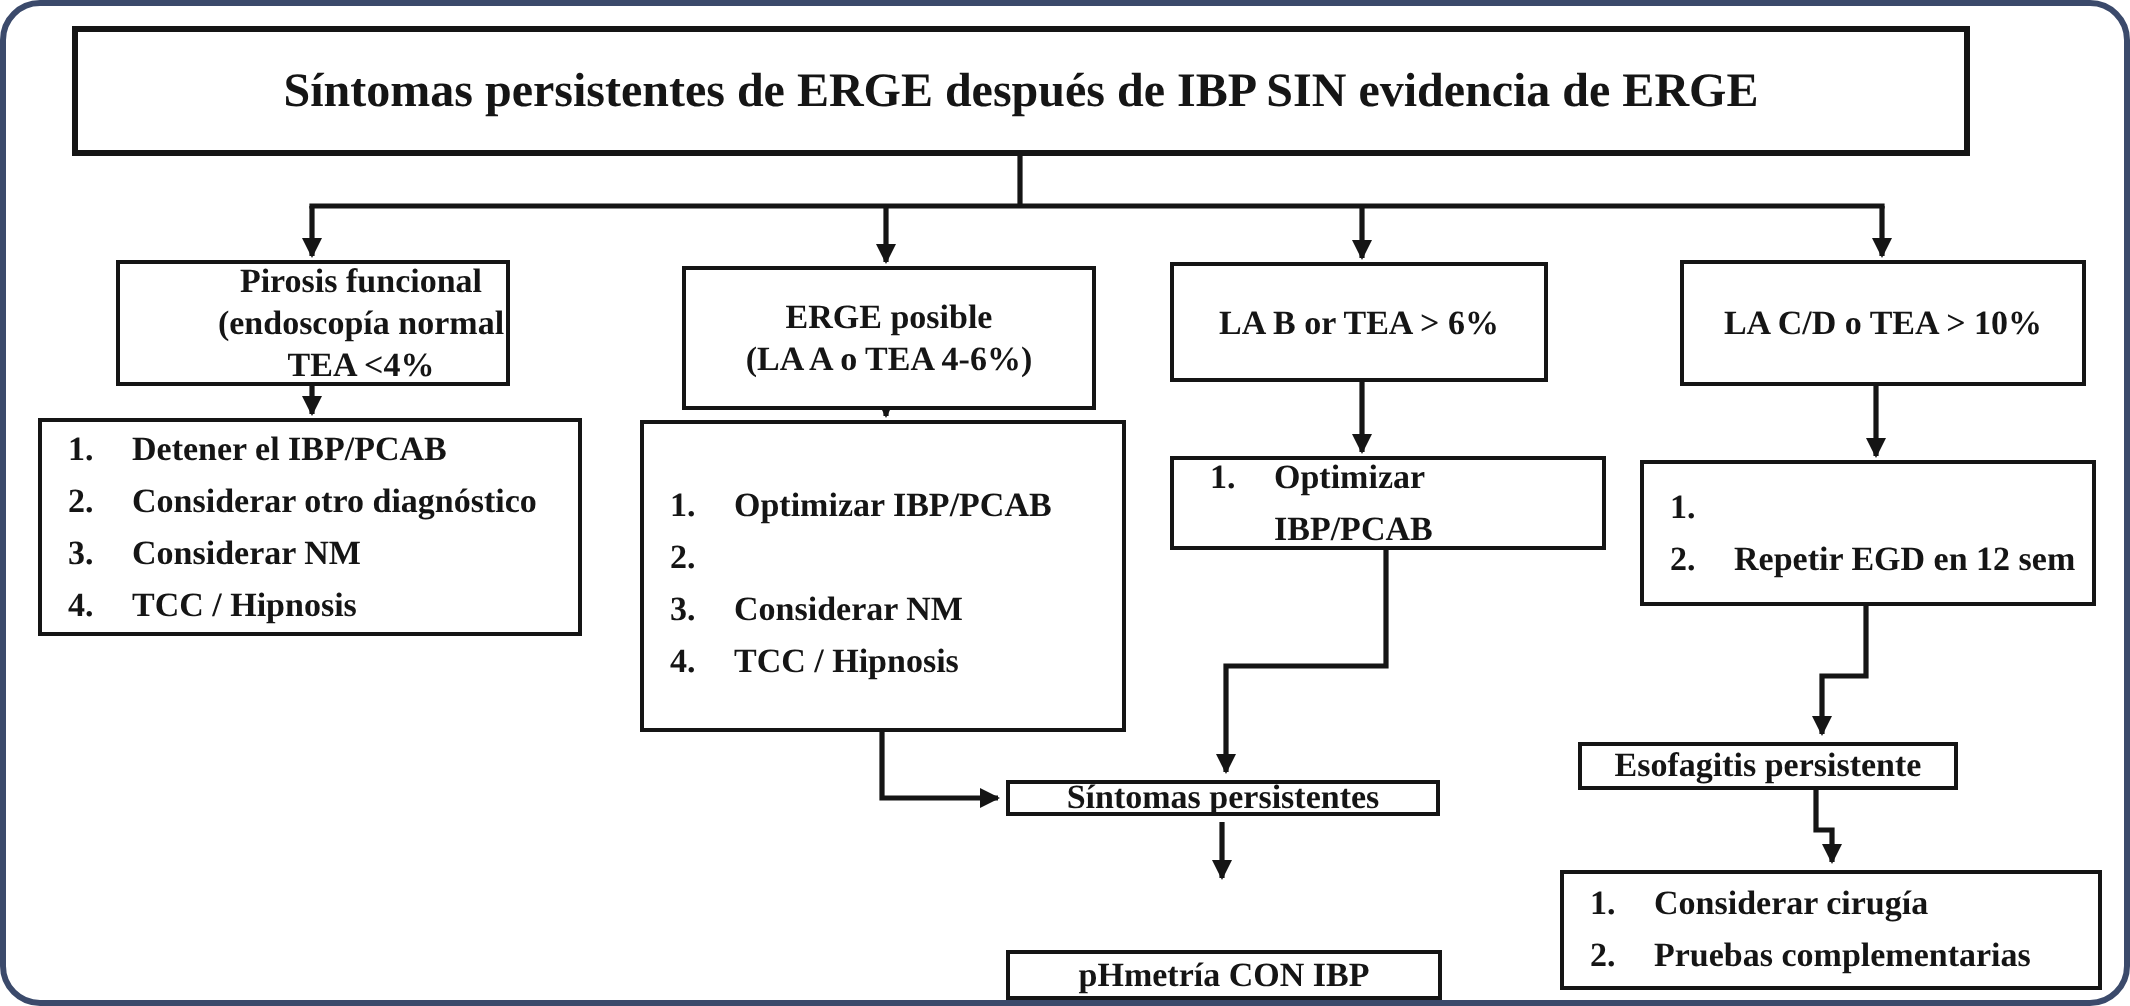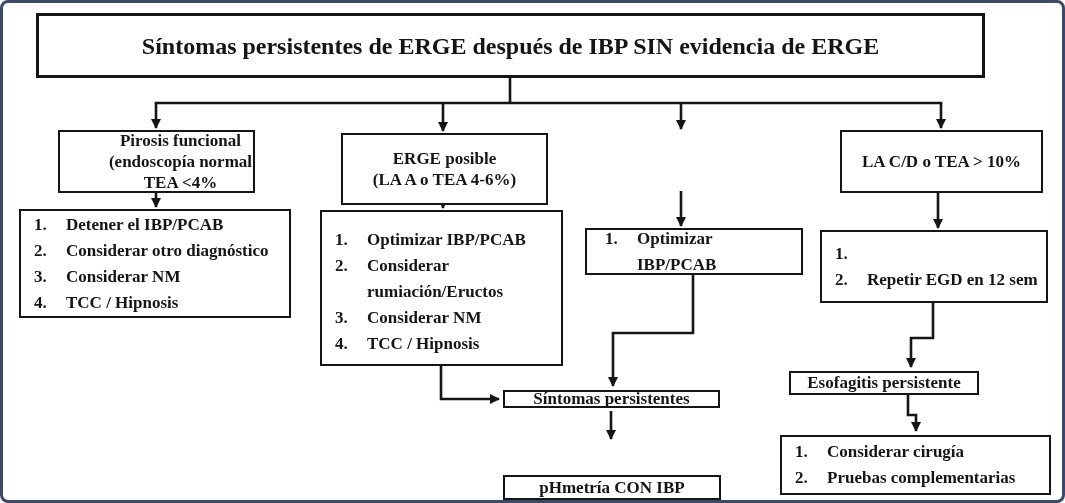--- a/index.html
+++ b/index.html
@@ -1,19 +1,19 @@
 <!DOCTYPE html>
 <html style="--frame: #3b4a6b; --ink: #151515; --bg: #ffffff;"><head>
 <meta charset="utf-8">
 <style>
   :root { --frame:#3b4a6b; --ink:#151515; --bg:#ffffff; }
   html,body { margin:0; padding:0; background:#fff; }
   .frame {
     position:relative; width:1065px; height:503px; box-sizing:border-box;
-    background:var(--bg); border:3px solid var(--frame); border-radius:8px;
+    background:var(--bg); border:3px solid var(--frame); border-radius:20px;
     font-family:"Liberation Serif","DejaVu Serif",serif; color:var(--ink);
     overflow:hidden;
   }
   svg.connectors { position:absolute; left:0; top:0; width:1065px; height:503px; }
   .box {
     position:absolute; background:#fff; border:2px solid var(--ink);
     box-sizing:border-box; font-weight:bold; color:var(--ink);
   }
   .centered { display:flex; flex-direction:column; align-items:center; justify-content:center; text-align:center; }
   .title-box { border-width:3px; }
@@ -69,20 +69,23 @@
     <div>Pirosis funcional</div>
     <div>(endoscopía normal</div>
     <div>TEA &lt;4%</div>
   </div>
 
   <div class="box centered branch" style="left:338px; top:130px; width:207px; height:72px;justify-content:center;">
     <div>ERGE posible</div>
     <div>(LA A o TEA 4-6%)</div>
   </div>
 
+  <div class="box centered branch" style="left:582px; top:128px; width:189px; height:60px;">
+    <div>LA B or TEA &gt; 6%</div>
+  </div>
 
   <div class="box centered branch" style="left:837px; top:127px; width:203px; height:63px;">
     <div>LA C/D o TEA &gt; 10%</div>
   </div>
 
   <div class="box list" style="left:16px; top:206px; width:272px; height:109px;">
     <div class="li">
         <span class="num">1.</span>
         <span class="txt">Detener el IBP/PCAB</span>
       </div>
@@ -100,21 +103,20 @@
       </div>
   </div>
 
   <div class="box list" style="left:317px; top:207px; width:243px; height:156px; padding-top:14px;">
     <div class="li">
         <span class="num">1.</span>
         <span class="txt">Optimizar IBP/PCAB</span>
       </div>
     <div class="li">
         <span class="num">2.</span>
-        <span class="txt">Considerar rumiación/Eructos</span>
       </div>
     <div class="li">
         <span class="num">3.</span>
         <span class="txt">Considerar NM</span>
       </div>
     <div class="li">
         <span class="num">4.</span>
         <span class="txt">TCC / Hipnosis</span>
       </div>
   </div>

